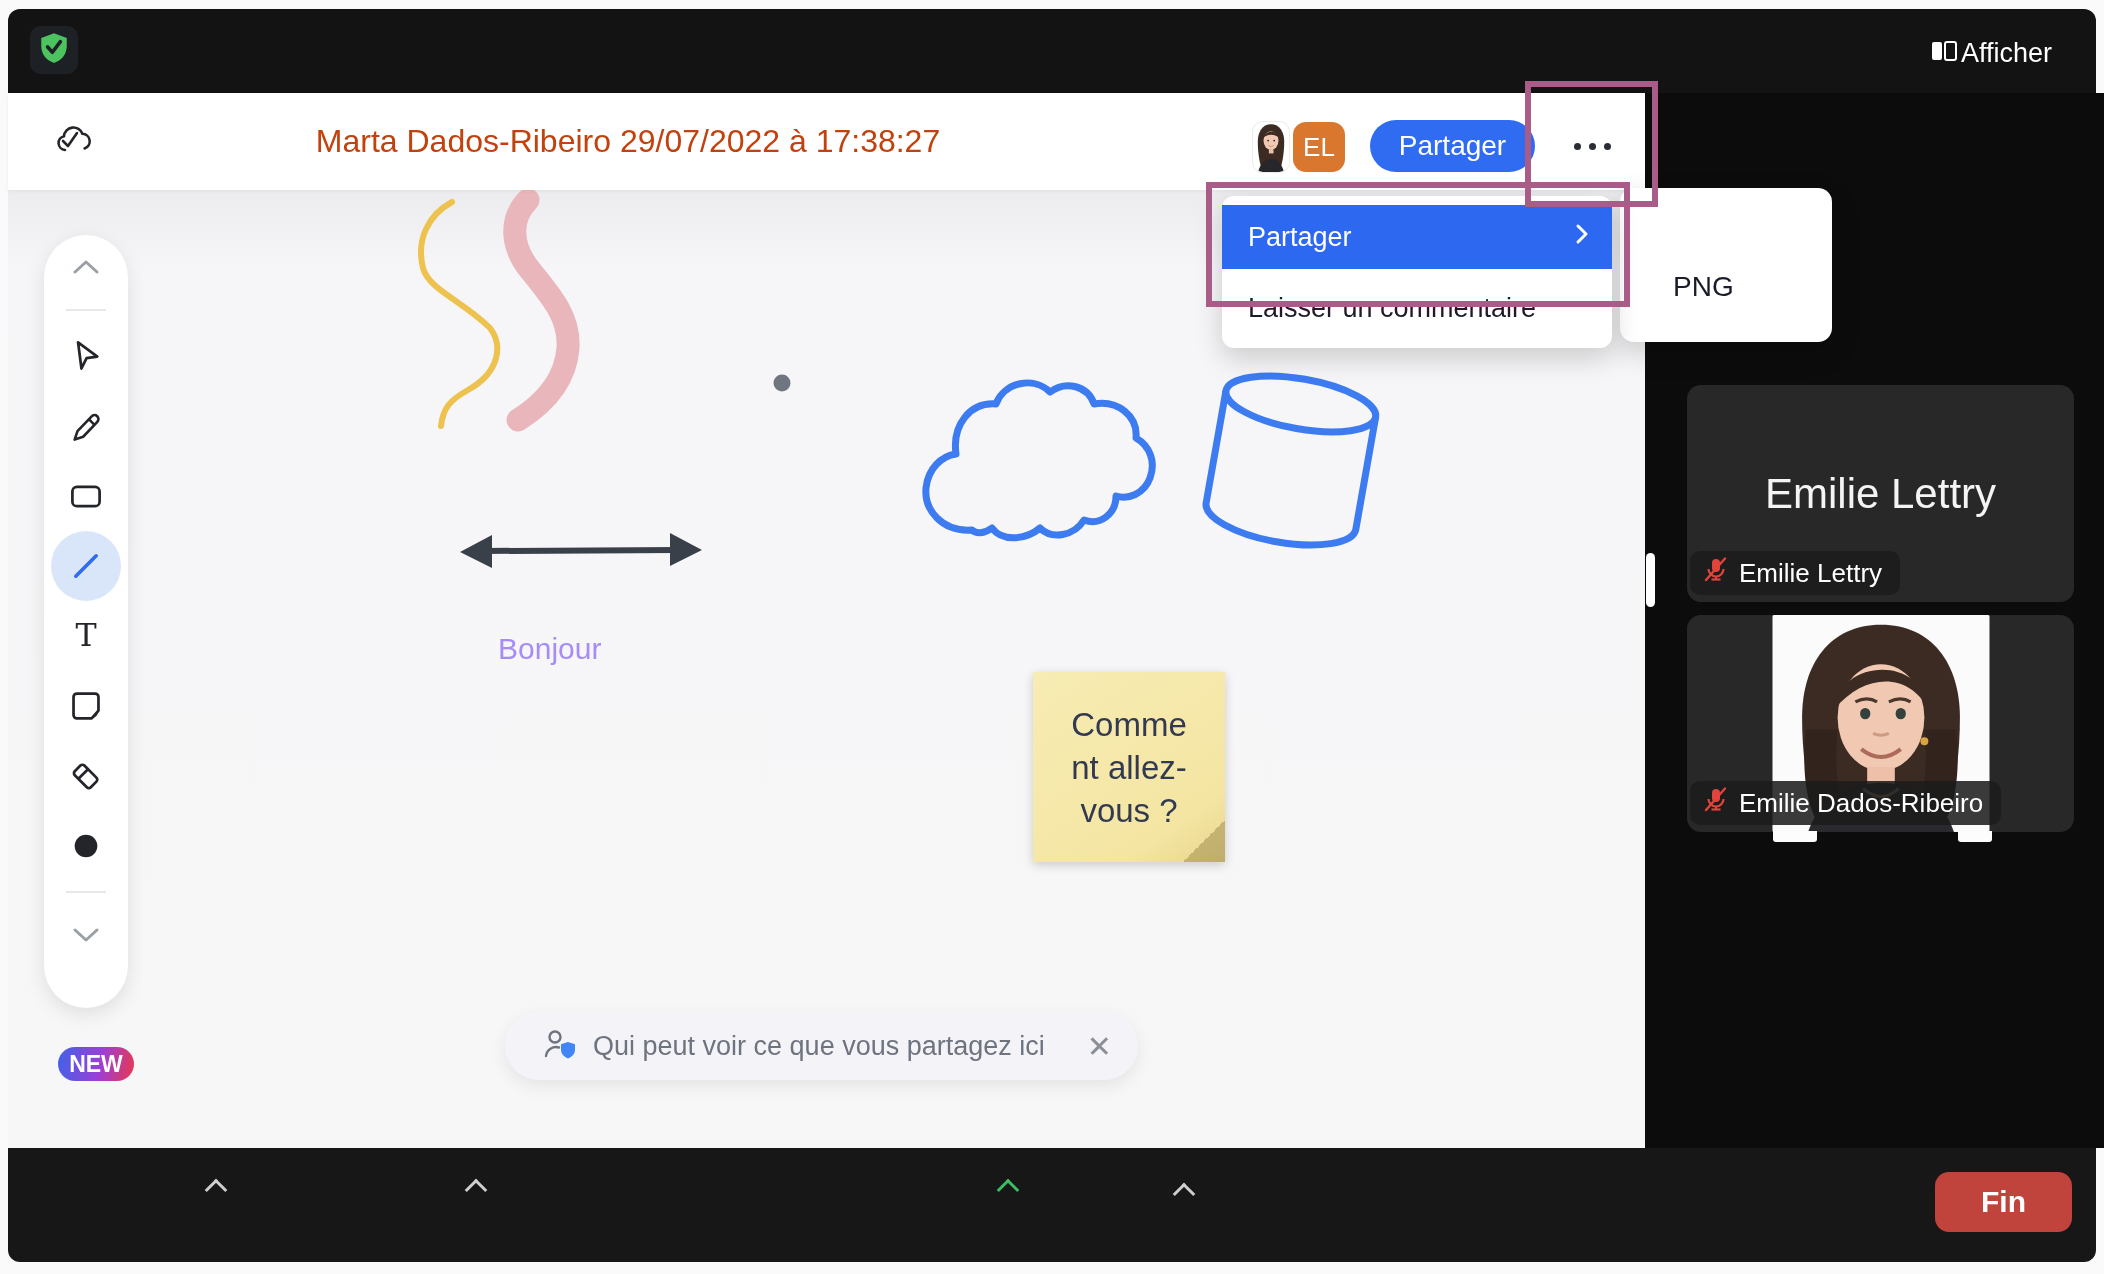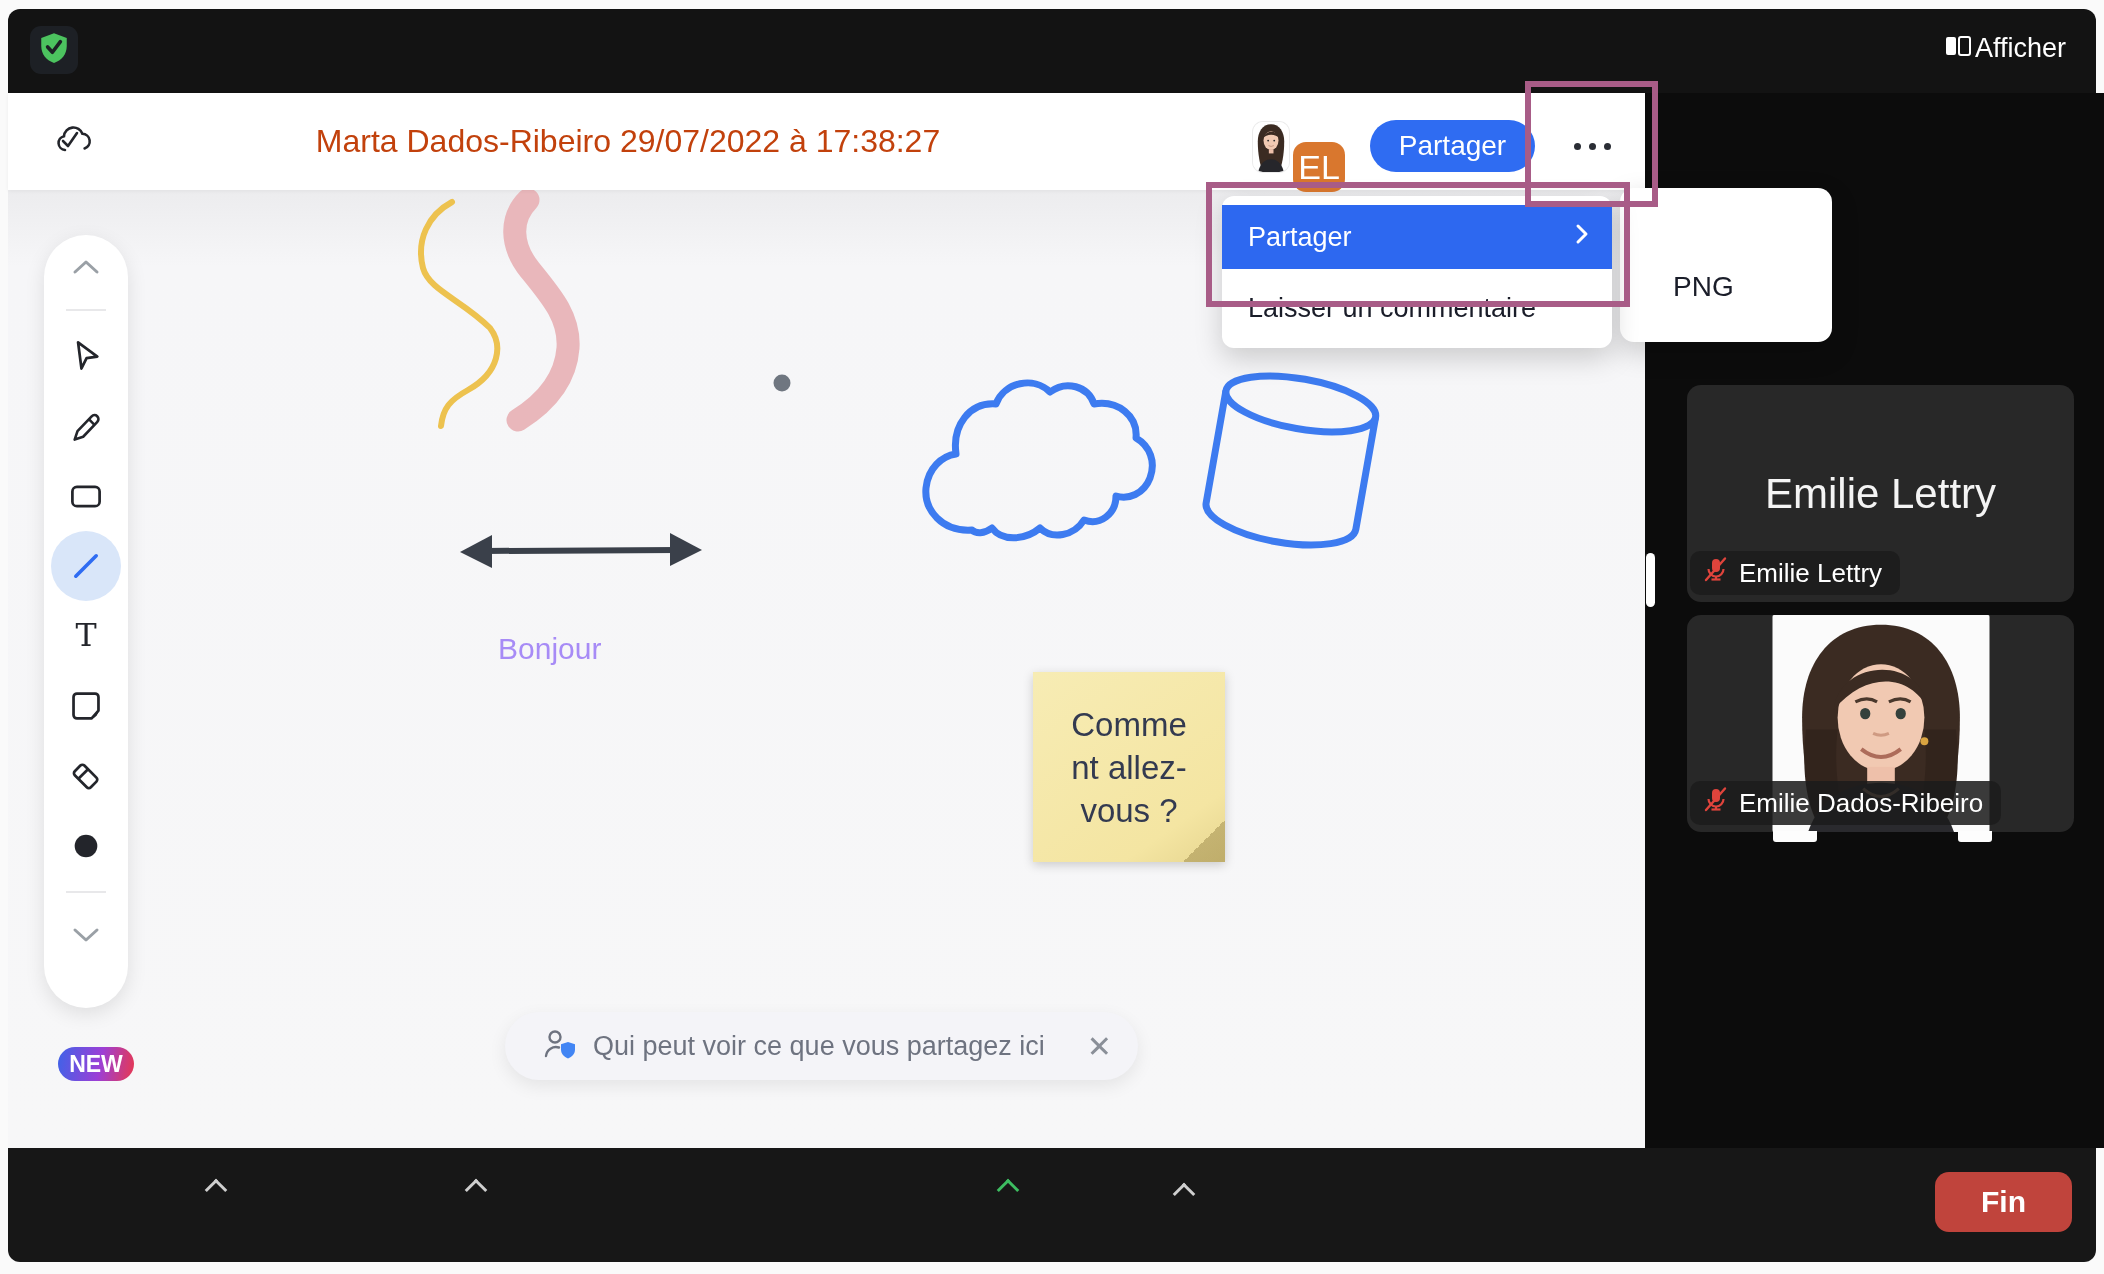--- a/index.html
+++ b/index.html
@@ -2,27 +2,27 @@
 <html><head>
 <meta charset="utf-8">
 <style>
   html,body{margin:0;padding:0;background:#ffffff;font-family:"Liberation Sans","DejaVu Sans",sans-serif;}
   .stage{position:relative;width:2104px;height:1274px;background:#fafafa;overflow:hidden;}
   .abs{position:absolute;}
 
   
   .topbar{left:8px;top:9px;width:2088px;height:84px;background:#131313;border-radius:12px 12px 0 0;z-index:3;}
   .shield-tile{left:22px;top:17px;width:48px;height:48px;background:#1d2025;border-radius:11px;display:flex;align-items:center;justify-content:center;}
-  .view-btn{right:30px;top:24px;height:36px;display:flex;align-items:flex-start;gap:4px;color:#fff;font-size:27px;}
+  .view-btn{right:44px;top:24px;height:36px;display:flex;align-items:flex-end;gap:4px;color:#fff;font-size:27px;}
 
   
   .header{left:8px;top:93px;width:1637px;height:97px;background:#ffffff;z-index:4;box-shadow:0 1px 4px rgba(0,0,0,0.05);}
   .doc-title{left:370px;top:0;width:500px;height:97px;display:flex;align-items:center;justify-content:center;font-size:32px;font-weight:500;color:#c2410c;white-space:nowrap;}
   .avatar-photo{left:1245px;top:29px;width:36px;height:50px;border-radius:10px;overflow:hidden;background:#fff;box-shadow:0 0 0 1px rgba(0,0,0,0.08);}
-  .avatar-el{left:1285px;top:29px;width:52px;height:50px;background:#d9772e;border-radius:13px;color:#fff;font-size:34px;display:flex;align-items:center;justify-content:center;margin-top:20px;}
+  .avatar-el{left:1285px;top:29px;width:52px;height:50px;background:#d9772e;border-radius:13px;color:#fff;font-size:26px;display:flex;align-items:center;justify-content:center;}
   .share-btn{left:1362px;top:27px;width:165px;height:52px;background:#2f6cf2;border-radius:26px;color:#fff;font-size:28px;font-weight:400;display:flex;align-items:center;justify-content:center;cursor:pointer;}
   .more-btn{left:1548px;top:27px;width:72px;height:52px;display:flex;align-items:center;justify-content:center;gap:8px;cursor:pointer;}
   .more-btn .dot{width:7px;height:7px;border-radius:50%;background:#2a2d35;}
 
   
   .right-panel{left:1645px;top:93px;width:451px;height:1055px;background:#0c0c0c;z-index:2;padding-left:20px;}
   .tile{left:42px;width:387px;background:#282828;border-radius:14px;overflow:visible;}
   .tile-emilie{top:292px;height:217px;display:flex;align-items:center;justify-content:center;}
   .tile-name-big{color:#f4f4f4;font-size:42px;font-weight:500;}
   .tile-marta{top:522px;height:217px;}

